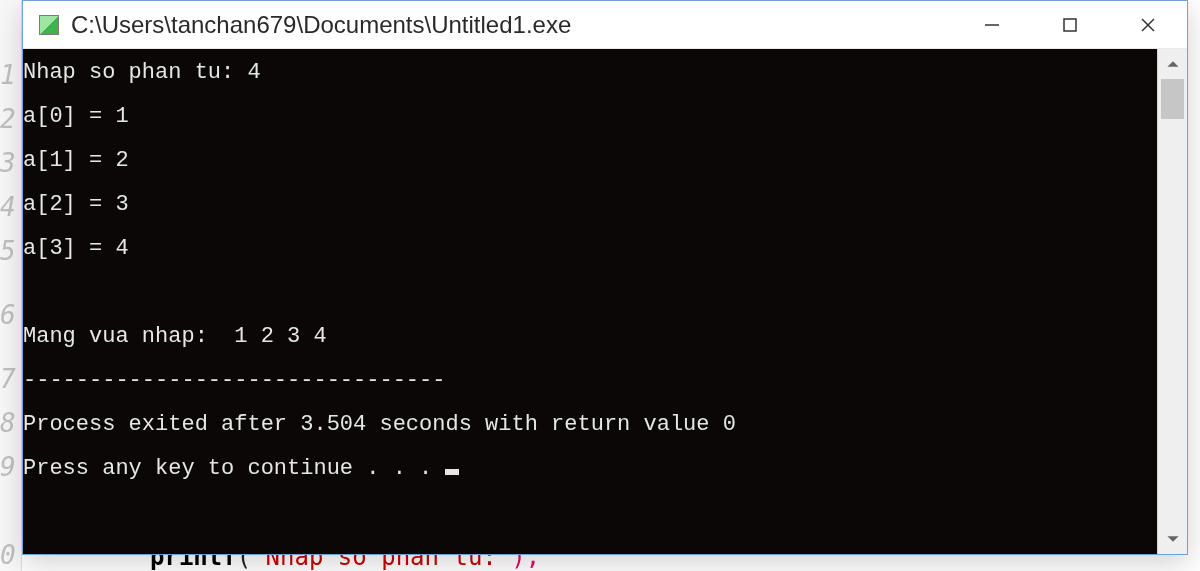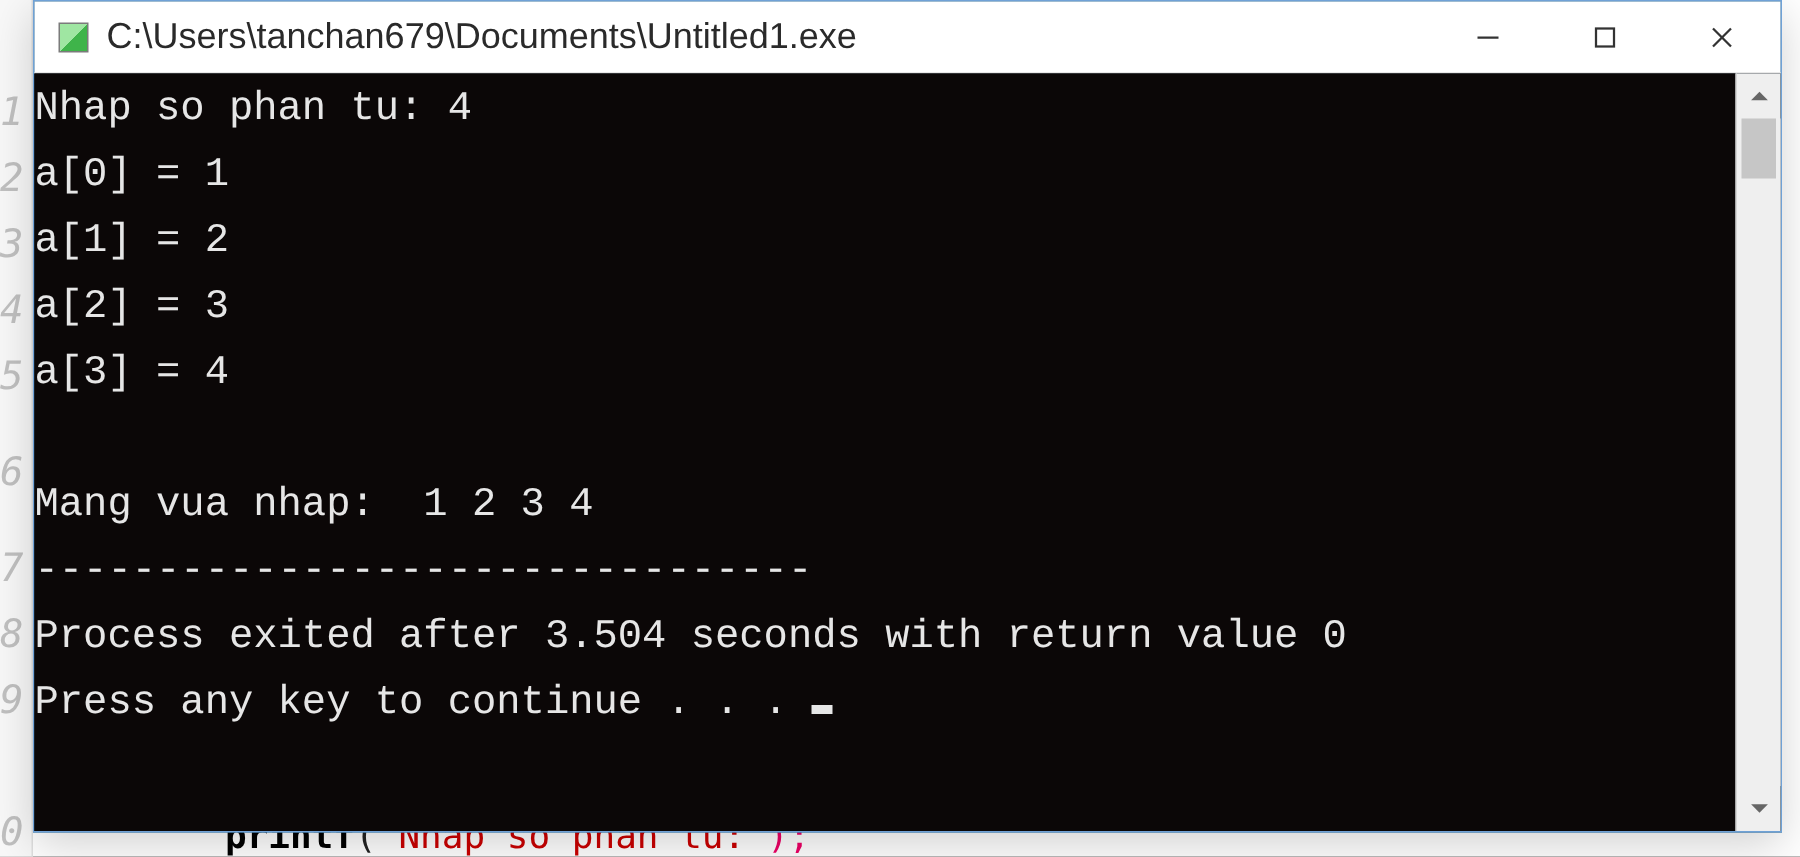--- a/index.html
+++ b/index.html
@@ -51,21 +51,21 @@
   .code-peek .p { color: #222; }
   .code-peek .x { color: #e06; }
 
   
   .console-window {
     position: absolute;
     left: 22px;
     top: 0;
     width: 1166px;
     height: 555px;
-    background: #0c4a6e;
+    background: #22c55e;
     border: 1px solid #6fa1d6;
     box-shadow: 0 8px 28px rgba(0,0,0,.18);
   }
   .titlebar {
     height: 48px;
     display: flex;
     align-items: center;
     background: #fff;
     border-bottom: 1px solid #e9e9e9;
   }
@@ -99,21 +99,21 @@
     left: 0; top: 48px;
     right: 0; bottom: 0;
     display: flex;
     background: #000;
   }
   .console-body {
     flex: 1 1 auto;
     background: #0b0707;
     color: #e6e6e6;
     font-family: Consolas, "Courier New", monospace;
-    font-size: 27px;
+    font-size: 22px;
     line-height: 44px;
     padding: 2px 6px 0 0;
     white-space: pre;
     overflow: hidden;
   }
   .scrollbar {
     flex: 0 0 30px;
     background: #efefef;
     display: flex;
     flex-direction: column;

